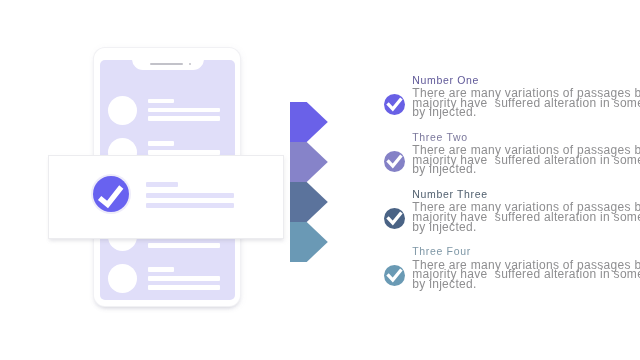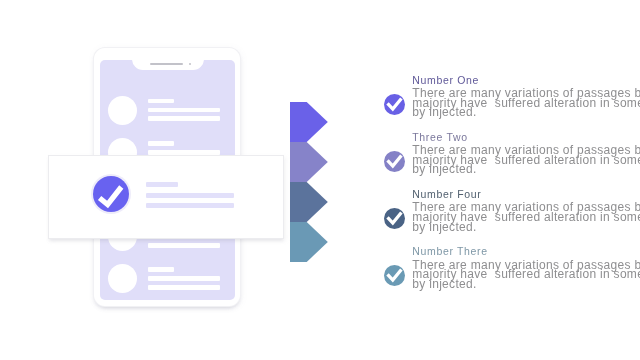--- a/index.html
+++ b/index.html
@@ -142,29 +142,29 @@
         <div class="item-title" style="color:#7b789c">Three Two</div>
         <div class="item-body">There are many variations of passages but the
 majority have  suffered alteration in some form
 by injected.</div>
       </div>
       <div class="item">
         <div class="item-icon"><svg width="21" height="21" viewBox="0 0 21.5 21.5">
             <circle cx="10.75" cy="10.75" r="10.75" fill="#4a6385"></circle>
             <path d="M3.6 9.6 L9.0 15.4 L17.8 4.6" fill="none" stroke="#ffffff" stroke-width="3.4" stroke-linecap="butt" stroke-linejoin="miter"></path>
           </svg></div>
-        <div class="item-title" style="color:#51606f">Number Four</div>
+        <div class="item-title" style="color:#51606f">Number Three</div>
         <div class="item-body">There are many variations of passages but the
 majority have  suffered alteration in some form
 by injected.</div>
       </div>
       <div class="item">
         <div class="item-icon"><svg width="21" height="21" viewBox="0 0 21.5 21.5">
             <circle cx="10.75" cy="10.75" r="10.75" fill="#6a9ab4"></circle>
             <path d="M3.6 9.6 L9.0 15.4 L17.8 4.6" fill="none" stroke="#ffffff" stroke-width="3.4" stroke-linecap="butt" stroke-linejoin="miter"></path>
           </svg></div>
-        <div class="item-title" style="color:#7e97a6">Number There</div>
+        <div class="item-title" style="color:#7e97a6">Three Four</div>
         <div class="item-body">There are many variations of passages but the
 majority have  suffered alteration in some form
 by injected.</div>
       </div>
     </div>
 </div>
 
 </body></html>

